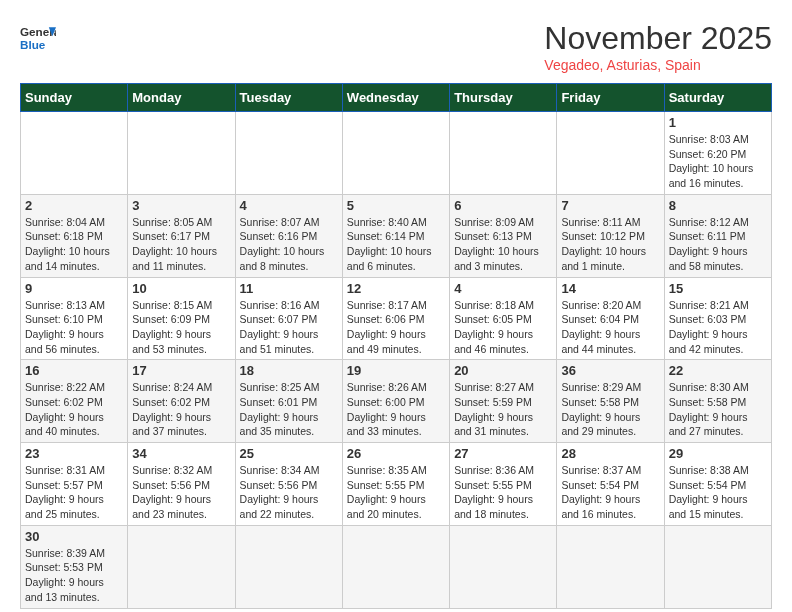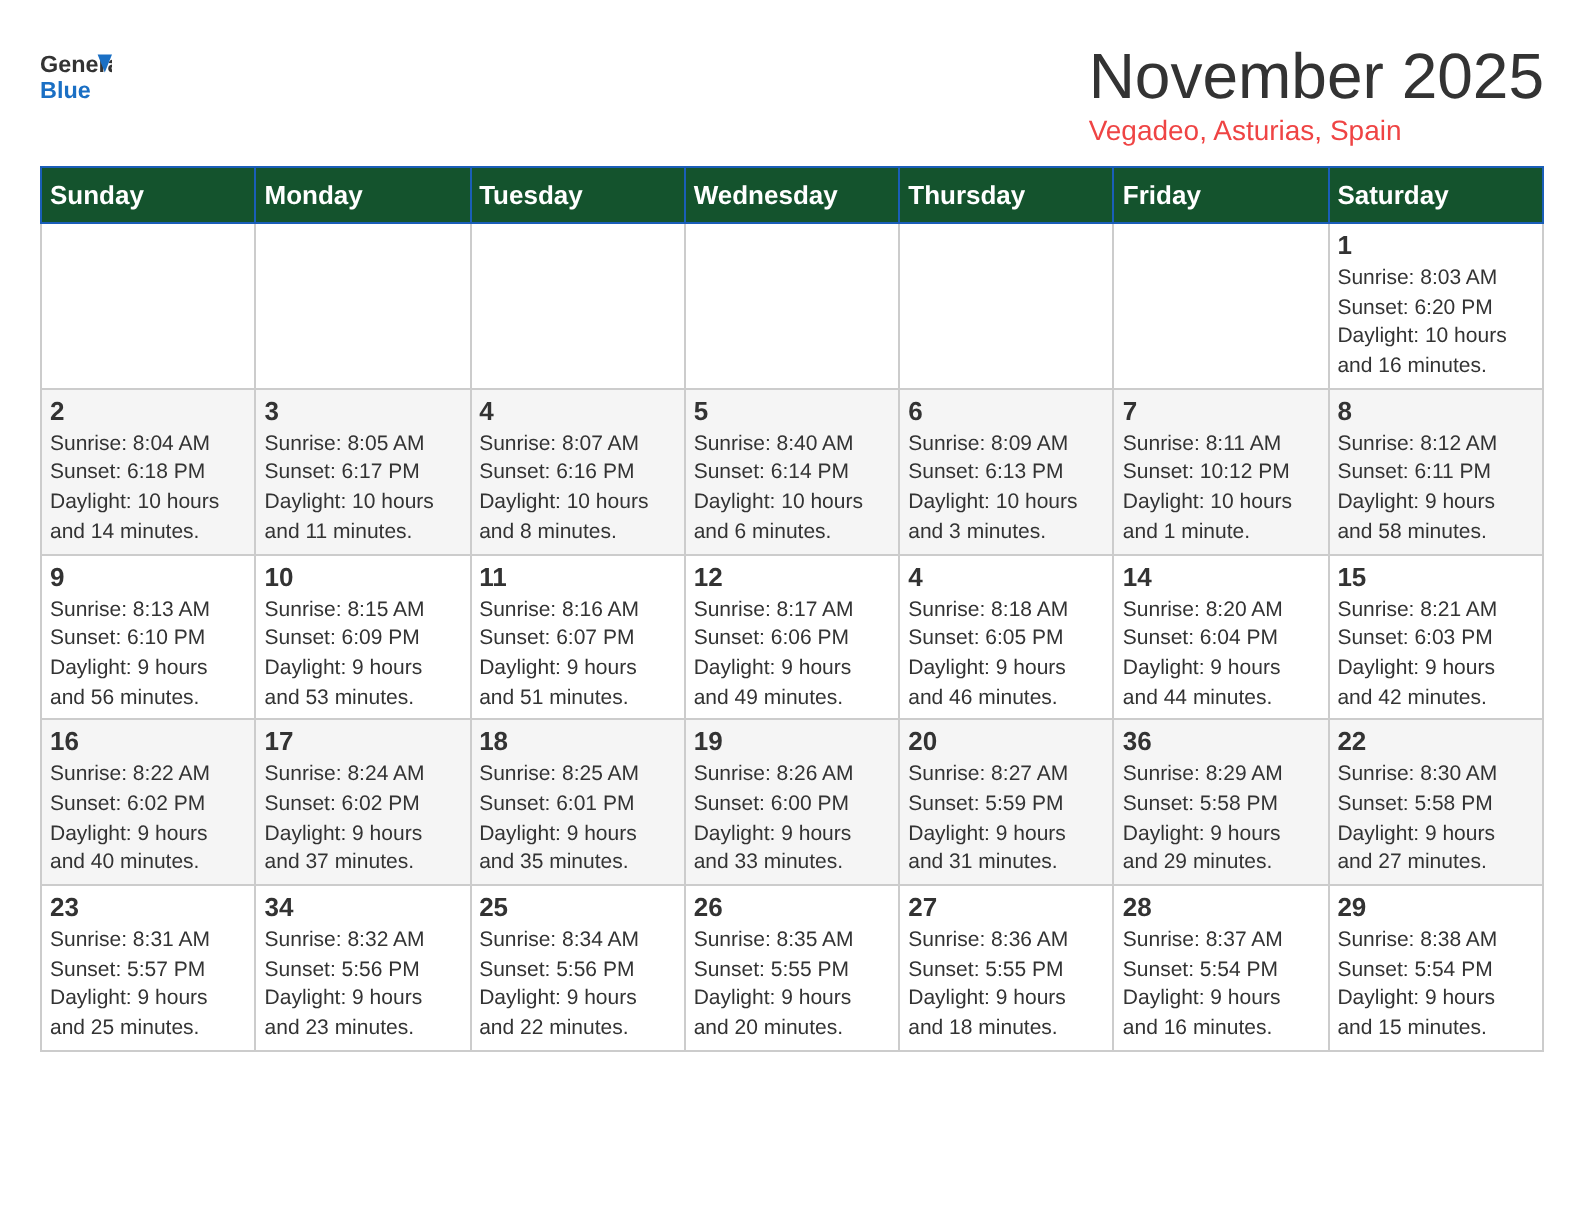--- a/index.html
+++ b/index.html
@@ -292,14 +292,28 @@
 Sunset: 5:54 PM
 Daylight: 9 hours and 16 minutes.</div>
         </td>
         <td>
           <span class="day-number">29</span>
           <div class="day-info">Sunrise: 8:38 AM
 Sunset: 5:54 PM
 Daylight: 9 hours and 15 minutes.</div>
         </td>
       </tr>
+      <tr>
+        <td>
+          <span class="day-number">30</span>
+          <div class="day-info">Sunrise: 8:39 AM
+Sunset: 5:53 PM
+Daylight: 9 hours and 13 minutes.</div>
+        </td>
+        <td class="empty-cell"></td>
+        <td class="empty-cell"></td>
+        <td class="empty-cell"></td>
+        <td class="empty-cell"></td>
+        <td class="empty-cell"></td>
+        <td class="empty-cell"></td>
+      </tr>
     </tbody>
 </table>
 
 </body></html>

